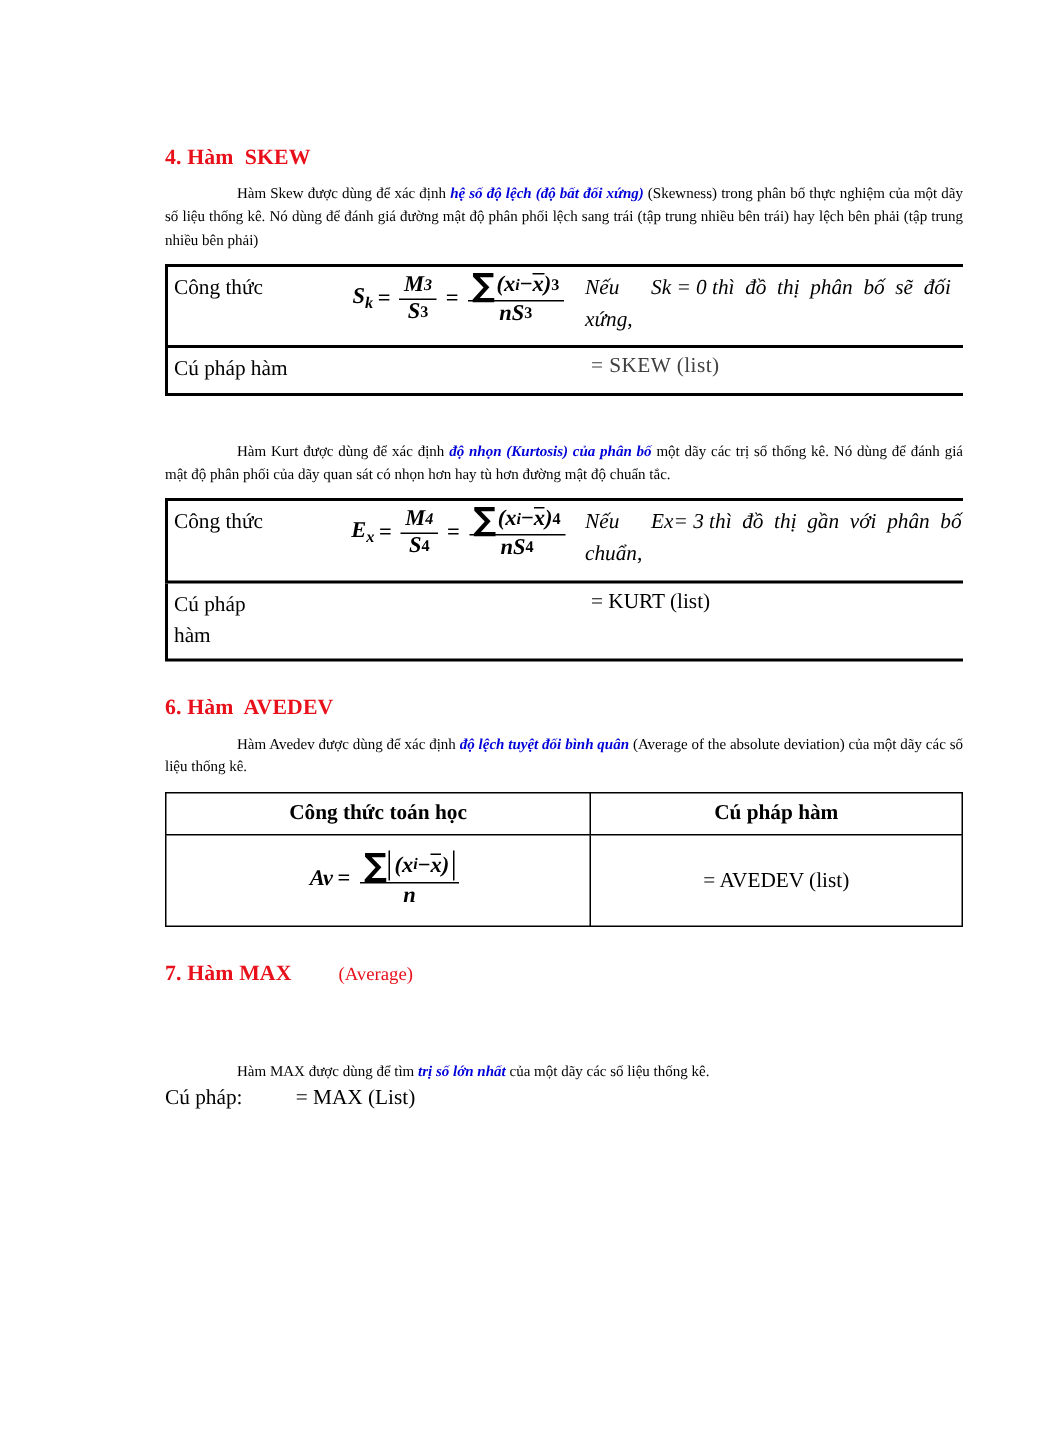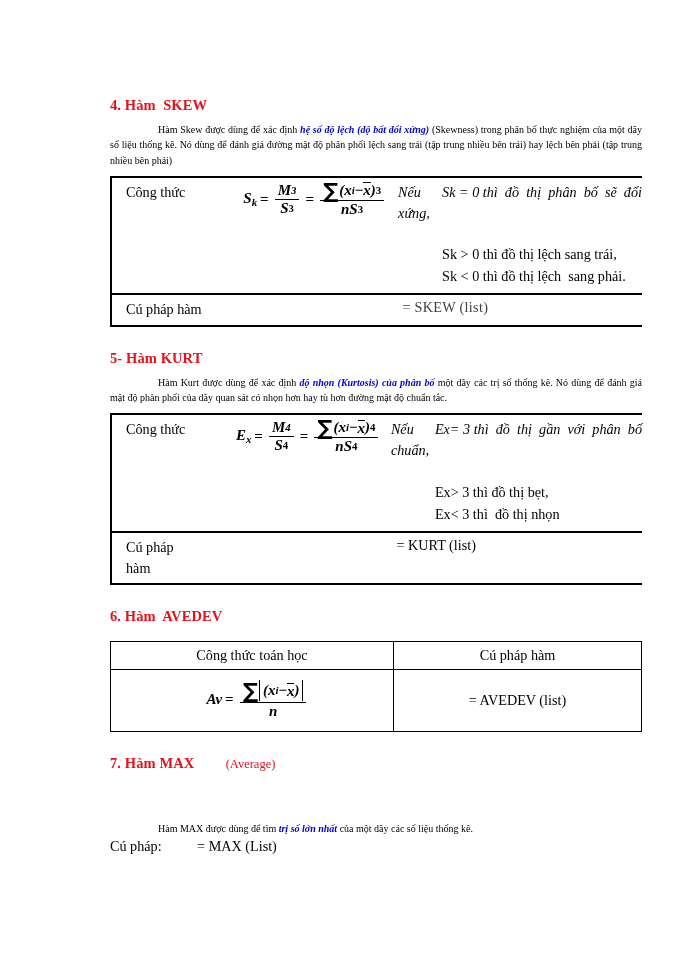--- a/index.html
+++ b/index.html
@@ -73,21 +73,21 @@
   .rtable td {
     padding: 0;
     vertical-align: top;
     border: none;
   }
   .rtable tr.divider > td {
     border-top: 2.5px solid #000;
   }
   .rtable td.lbl {
     width: 108px;
-    padding: 4px 0 4px 14px;
+    padding: 4px 0 4px 4px;
     border-left: 2.5px solid #000;
     white-space: pre-line;
     line-height: 1.5;
   }
   .rtable td.mid {
     width: 162px;
     padding: 4px 2px;
     text-align: center;
   }
   .rtable td.right {
@@ -123,21 +123,21 @@
     width: 532px;
     border-collapse: collapse;
     border: 1.6px solid #000;
     font-size: 14.2px;
   }
   .gtable td {
     border: 1.6px solid #000;
     text-align: center;
     vertical-align: middle;
   }
-  .gtable td.hdr { padding: 5px 4px; }
+  .gtable td.hdr { padding: 5px 4px; font-weight: bold; }
   .gtable td.fcell { padding: 10px 4px 12px 16px; }
   .gtable td.vcell { padding: 10px 4px; }
   .gtable .col1 { width: 262px; }
 
   
   .math {
     font-family: "Liberation Serif", "DejaVu Serif", serif;
     font-style: italic;
     font-weight: bold;
     font-size: 15px;
@@ -262,39 +262,31 @@
                     <span>nS</span>
                     <span class="sup">3</span>
                   </span>
           </span>
         </span>
       </td>
       <td class="right">
         <div class="cond-first"><div style="display: flex; white-space: pre;"><span style="width: 44px; flex: 0 0 44px;">Nếu</span><span>Sk = 0 thì  đồ  thị  phân  bố  sẽ  đối</span></div><div style="white-space: pre;">xứng,</div></div>
       </td>
     </tr>
-    <tr>
-      <td class="lbl"></td>
-      <td class="mid"></td>
-      <td class="right">
-              <div class="cond-rest"><div style="white-space: pre;">Sk &gt; 0 thì đồ thị lệch sang trái,</div><div style="white-space: pre;">Sk &lt; 0 thì đồ thị lệch  sang phải.</div></div>
-            </td>
-    </tr>
     <tr class="divider">
       <td class="lbl">Cú pháp hàm</td>
       <td class="synval" colspan="2">
         <span class="red"><span>= </span><span>SKEW  (list)</span></span>
       </td>
     </tr>
   </tbody>
       </table>
 
   <div class="gap-l"></div>
 
-  <h2 class="heading">5- Hàm KURT</h2>
   <div class="gap-s"></div>
   <p class="body indent">
     <span>Hàm  Kurt được dùng để xác định  </span><span class="em">độ nhọn (Kurtosis) của phân bố</span><span> một dãy các trị số thống kê. Nó dùng để đánh giá mật độ phân phối của dãy quan sát có nhọn hơn hay tù hơn đường mật độ chuẩn tắc.</span>
   </p>
   <div class="gap-s"></div>
 
   <table class="rtable">
     <tbody>
           <tr>
       <td class="lbl">Công thức</td>
@@ -327,41 +319,37 @@
                     <span>nS</span>
                     <span class="sup">4</span>
                   </span>
           </span>
         </span>
       </td>
       <td class="right">
         <div class="cond-first"><div style="display: flex; white-space: pre;"><span style="width: 44px; flex: 0 0 44px;">Nếu</span><span>Ex= 3 thì  đồ  thị  gần  với  phân  bố</span></div><div style="white-space: pre;">chuẩn,</div></div>
       </td>
     </tr>
-    <tr>
-      <td class="lbl"></td>
-      <td class="mid"></td>
-      <td class="right">
-              <div class="cond-rest"><div style="white-space: pre;">Ex&gt; 3 thì đồ thị bẹt,</div><div style="white-space: pre;">Ex&lt; 3 thì  đồ thị nhọn</div></div>
-            </td>
-    </tr>
     <tr class="divider">
       <td class="lbl">Cú pháp
 hàm</td>
       <td class="synval" colspan="2">
         <span class="blk"><span>= </span><span>KURT  (list)</span></span>
       </td>
     </tr>
   </tbody>
       </table>
 
   <div class="gap-l"></div>
 
   <h2 class="heading">6. Hàm  AVEDEV</h2>
   <div class="gap-s"></div>
+  <p class="body indent">
+    <span>Hàm Avedev  được dùng để xác định  </span><span class="em">độ lệch tuyệt đối bình quân</span><span> (Average of the absolute deviation) của một dãy các số liệu thống kê.</span>
+  </p>
   <div class="gap-s"></div>
 
   <table class="gtable">
     <tbody>
           <tr>
       <td class="hdr col1">Công thức toán học</td>
       <td class="hdr">Cú pháp  hàm</td>
     </tr>
     <tr>
       <td class="fcell col1">

